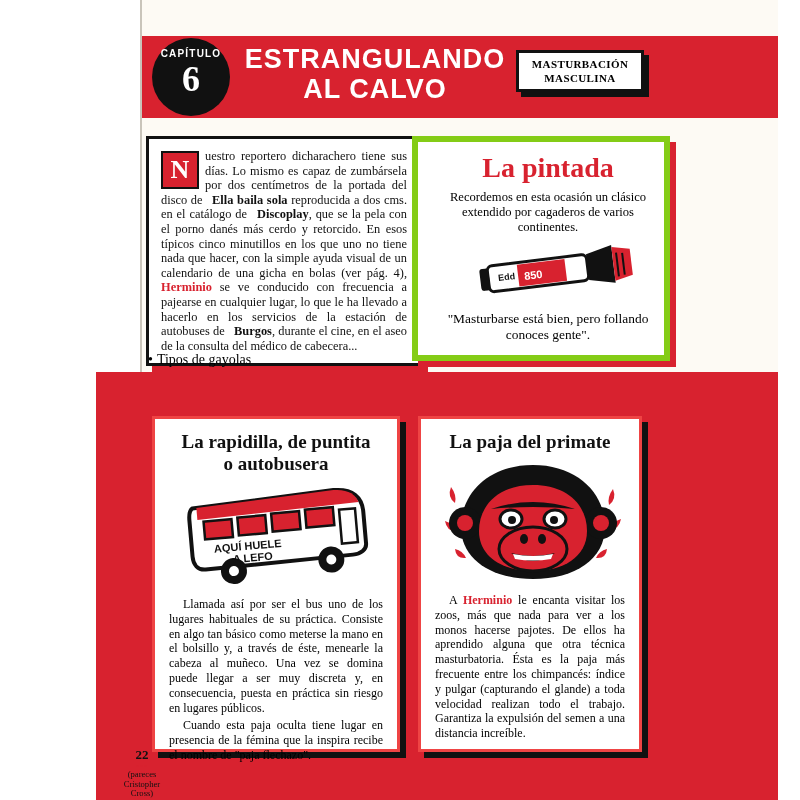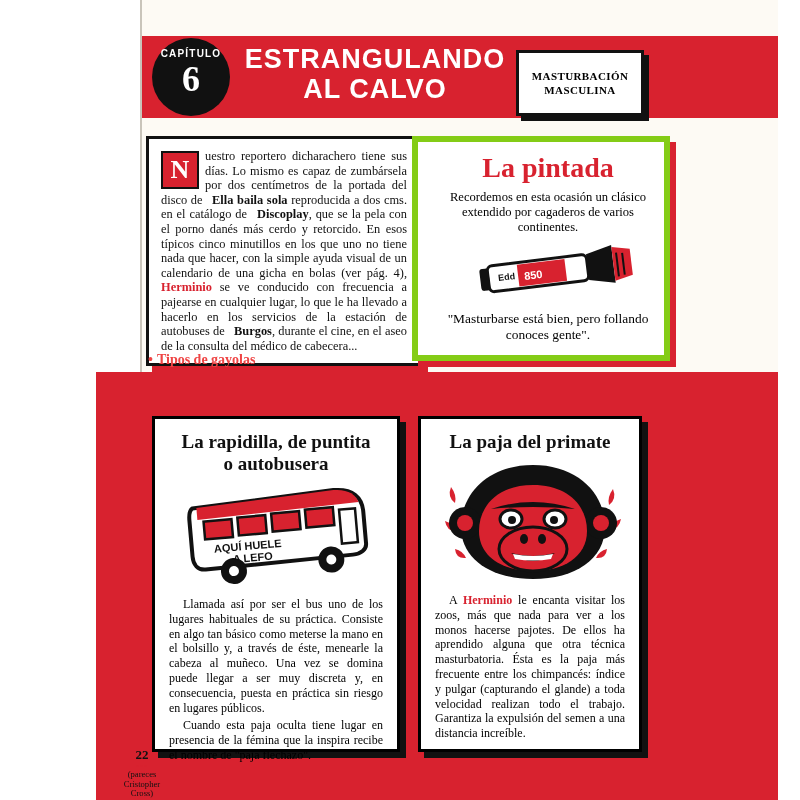--- a/index.html
+++ b/index.html
@@ -88,21 +88,21 @@
     line-height: 30px;
     text-align: center;
   }
   .chapter-title .l2 { display: block; }
 
   .topic-box {
     position: absolute;
     left: 516px;
     top: 50px;
     width: 110px;
-    padding: 16px 6px;
+    padding: 4px 6px;
     background: #ffffff;
     border: 3px solid #111111;
     text-align: center;
     font-family: "Liberation Serif", serif;
     font-weight: bold;
     font-size: 11px;
     line-height: 14px;
     letter-spacing: 0.4px;
     box-shadow: 5px 5px 0 #111111;
   }
@@ -171,39 +171,39 @@
     height: 60px;
     margin: 8px 0 6px 0;
     position: relative;
   }
 
   .tipos-label {
     position: absolute;
     left: 148px;
     top: 352px;
     font-family: "Liberation Serif", serif;
-    font-weight: bold;
+    font-weight: normal;
     font-size: 14px;
-    color: #ef4444;
+    color: #000000;
   }
   .tipos-label .bullet { margin-right: 4px; }
 
   
   .red-band {
     position: absolute;
     left: 96px;
     top: 372px;
     width: 682px;
     height: 428px;
     background: #d8222f;
   }
   .card {
     position: absolute;
     background: #ffffff;
-    border: 3px solid #000000;
+    border: 3px solid #ef4444;
     box-shadow: 6px 6px 0 #111111;
     padding: 12px 14px 14px 14px;
     box-sizing: border-box;
   }
   .card-a {
     left: 152px;
     top: 416px;
     width: 248px;
     height: 336px;
   }

